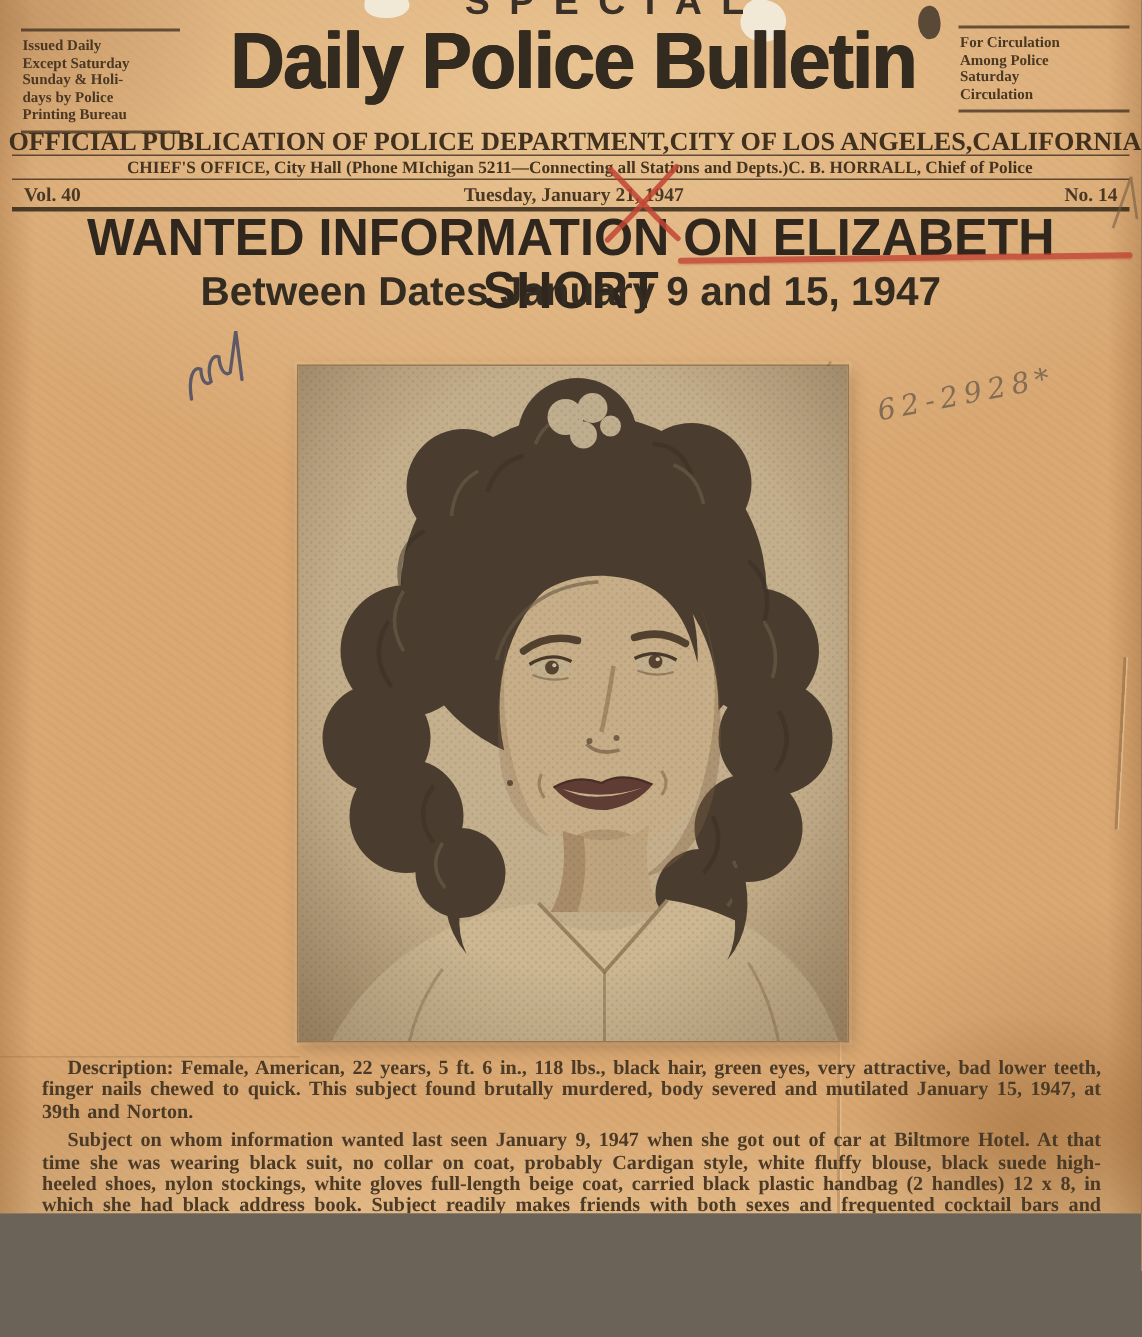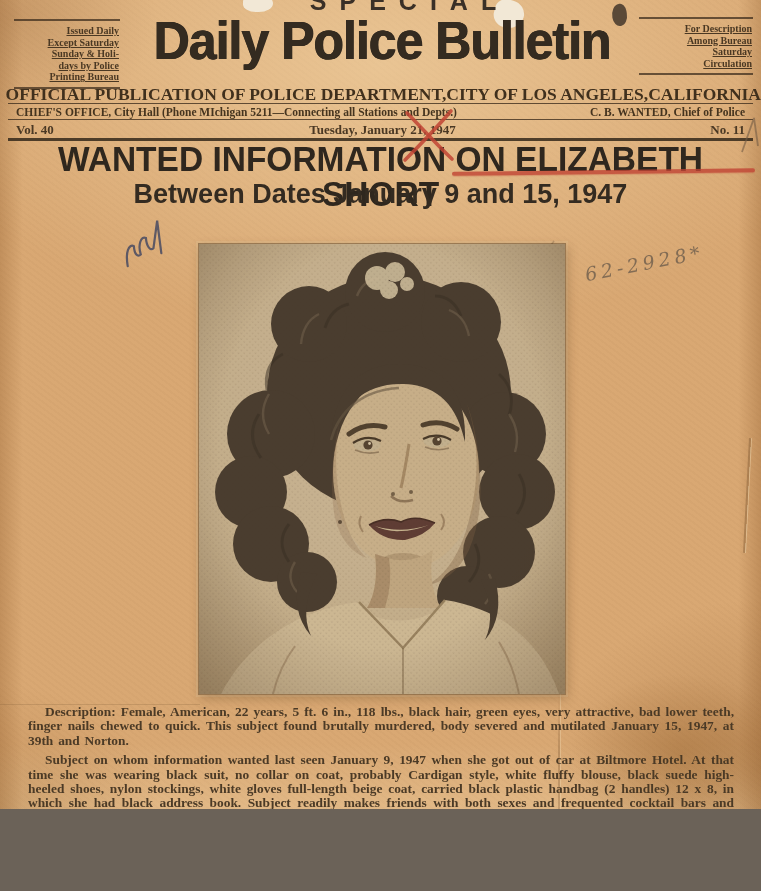--- a/index.html
+++ b/index.html
@@ -12,33 +12,33 @@
       radial-gradient(40% 30% at 100% 95%, rgba(125,75,30,.28) 0%, rgba(125,75,30,0) 70%),
       radial-gradient(30% 22% at 0% 100%, rgba(135,85,35,.22) 0%, rgba(135,85,35,0) 70%),
       radial-gradient(25% 18% at 2% 2%, rgba(120,70,30,.25) 0%, rgba(120,70,30,0) 75%),
       linear-gradient(90deg, rgba(140,88,40,.30) 0, rgba(140,88,40,0) 3%, rgba(140,88,40,0) 97%, rgba(140,88,40,.32) 100%),
       linear-gradient(0deg, rgba(242,215,170,.35) 0, rgba(242,215,170,0) 8%),
       repeating-linear-gradient(37deg, rgba(120,80,40,.035) 0 2px, rgba(0,0,0,0) 2px 5px);
   }
   
   .special{position:absolute;top:-13px;left:0;right:0;text-align:center;text-indent:58px;
     font:700 25px "Liberation Sans",sans-serif;letter-spacing:13px;color:#3a3027;}
-  .mastbox{position:absolute;text-align:right;font:700 10px/11.6px "Liberation Serif",serif;color:#4a3823;
-    border-top:2px solid rgba(62,46,30,.75);border-bottom:2px solid rgba(62,46,30,.75);padding:4px 1px;text-decoration:underline;}
+  .mastbox{position:absolute;text-align:left;font:700 10px/11.6px "Liberation Serif",serif;color:#4a3823;
+    border-top:2px solid rgba(62,46,30,.75);border-bottom:2px solid rgba(62,46,30,.75);padding:4px 1px;}
   .mastbox span{display:block;}
   .box-l{left:14px;top:19px;width:104px;}
   .box-r{right:8px;top:17px;width:112px;}
   .title{position:absolute;top:12px;left:112px;width:540px;margin:0;text-align:center;
     font:700 50px/1.1 "Liberation Sans",sans-serif;letter-spacing:-1px;color:#342b20;
     text-shadow:.7px 0 currentColor,-.3px 0 currentColor;transform:scaleY(1.06);transform-origin:top;}
   .official{position:absolute;top:84px;left:0;right:0;text-align:right;
     font:700 17.5px "Liberation Serif",serif;color:#40301d;}
   .rule{position:absolute;left:8px;right:8px;height:1px;background:rgba(62,46,30,.8);}
   .r1{top:103px}.r2{top:119px}.r3{top:138px;height:3px;background:rgba(52,40,26,.85);}
-  .officeline{position:absolute;top:106px;left:16px;right:16px;display:flex;justify-content:space-between;
+  .officeline{position:absolute;top:106px;left:16px;right:4px;display:flex;justify-content:center;
     font:700 11.5px "Liberation Serif",serif;color:#45341f;white-space:nowrap;}
   .issuerow{position:absolute;top:122px;left:16px;right:12px;height:16px;
     font:600 13px "Liberation Serif",serif;color:#4a3824;}
   .issuerow .vol{position:absolute;left:0;text-align:center;}
   .issuerow .date{position:absolute;left:50%;transform:translateX(-50%);}
   .issuerow .num{position:absolute;right:4px;}
   
   .headline{position:absolute;top:142px;left:0;right:0;margin:0;text-align:center;
     font:700 33.5px/1 "Liberation Sans",sans-serif;color:#2f271e;transform:scaleY(1.04);transform-origin:top;}
   .red-underline{position:absolute;top:170px;left:452px;width:303px;height:4px;background:#c14434;opacity:.8;
@@ -103,39 +103,39 @@
     <span>Issued Daily</span>
     <span>Except Saturday</span>
     <span>Sunday &amp; Holi-</span>
     <span>days by Police</span>
     <span>Printing Bureau</span>
   </div>
 
   <h1 class="title">Daily Police Bulletin</h1>
 
   <div class="mastbox box-r">
-    <span>For Description</span>
-    <span>Among Bureau</span>
+    <span>For Circulation</span>
+    <span>Among Police</span>
     <span>Saturday</span>
     <span>Circulation</span>
   </div>
 
   <div class="official">OFFICIAL PUBLICATION OF POLICE DEPARTMENT,CITY OF LOS ANGELES,CALIFORNIA</div>
   <div class="rule r1"></div>
 
   <div class="officeline">
     <span>CHIEF'S OFFICE, City Hall (Phone MIchigan 5211—Connecting all Stations and Depts.)</span>
-    <span>C. B. WANTED, Chief of Police</span>
+    <span>C. B. HORRALL, Chief of Police</span>
   </div>
   <div class="rule r2"></div>
 
   <div class="issuerow">
     <span class="vol">Vol. 40</span>
     <span class="date">Tuesday, January 21, 1947</span>
-    <span class="num">No. 11</span>
+    <span class="num">No. 14</span>
   </div>
   <div class="rule r3"></div>
 
   <h2 class="headline">WANTED INFORMATION ON ELIZABETH SHORT</h2>
   <div class="red-underline"></div>
   <svg class="red-x" width="58" height="56" viewBox="0 0 58 56">
     <path d="M7,5 C20,18 36,36 52,51" stroke="#c14434" stroke-width="3.6" fill="none" stroke-linecap="round" opacity=".85"></path>
     <path d="M51,3 C38,18 20,37 5,52" stroke="#c14434" stroke-width="3.6" fill="none" stroke-linecap="round" opacity=".85"></path>
   </svg>
   <h3 class="subhead">Between Dates January 9 and 15, 1947</h3>

